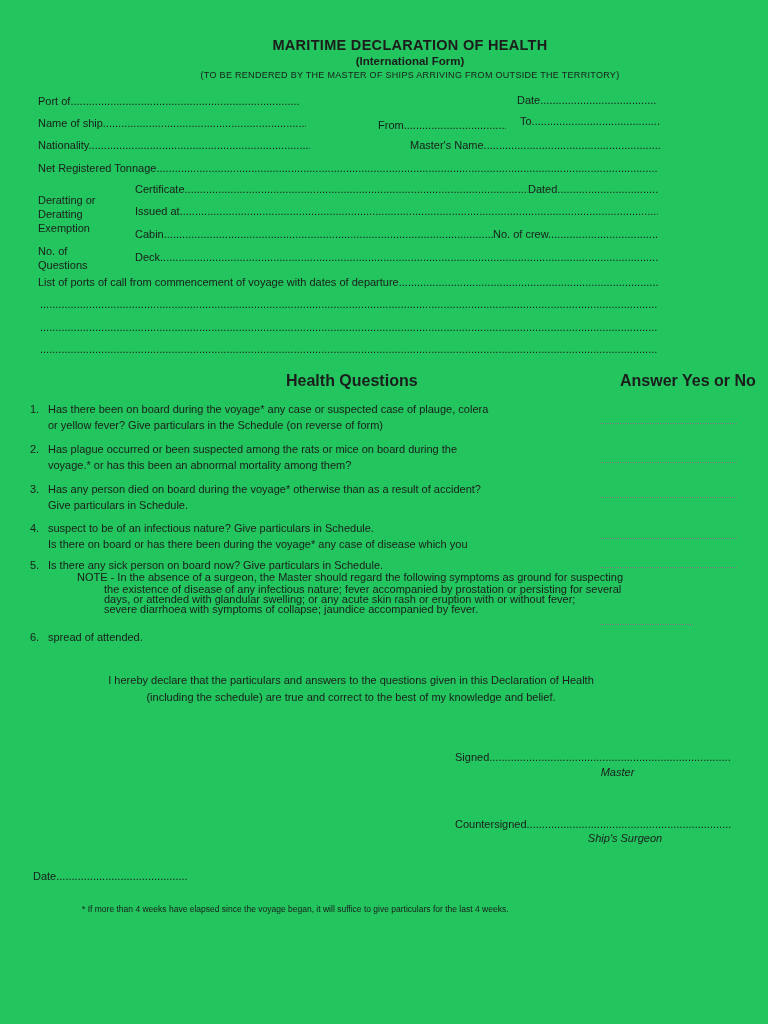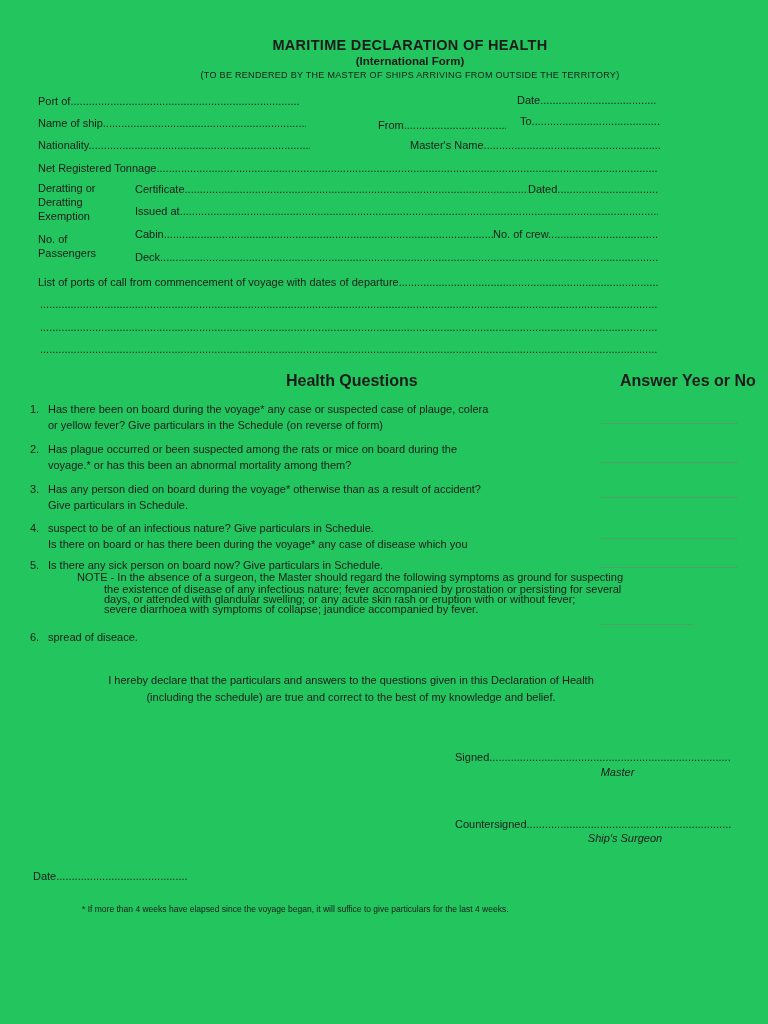--- a/index.html
+++ b/index.html
@@ -9,21 +9,21 @@
     font-family:Liberation Sans, sans-serif; color:#1c1c1c; overflow:hidden;
   }
   .abs { position:absolute; white-space:nowrap; }
   .clip { overflow:hidden; }
   .ctr { text-align:center; }
   .title { font-size:14.5px; font-weight:bold; letter-spacing:.3px; }
   .sub   { font-size:11.5px; font-weight:bold; }
   .inst  { font-size:9px; letter-spacing:.3px; }
   .f     { font-size:11px; }
   .hb    { font-size:16px; font-weight:bold; }
-  .lh14  { line-height:14px; }
+  .lh14  { line-height:14px;margin-top:12px; }
   .q     { font-size:11px; line-height:16px; display:flex; white-space:nowrap; }
   .qnum  { width:18px; flex:none; }
   .note  { font-size:11px; }
   .small { font-size:8.5px; }
   .it    { font-style:italic; }
   .ans   { border-top:1.5px dotted #7d7d7d; height:0; }
   .cert-span { display:inline-block; width:393px; overflow:hidden; white-space:nowrap; vertical-align:bottom; }
   .cabin-span { display:inline-block; width:358px; overflow:hidden; white-space:nowrap; vertical-align:bottom; }
 </style>
 </head>
@@ -50,21 +50,21 @@
   <div class="abs f lh14" style="left:38px;top:181px;">
     <div>Deratting or</div>
     <div>Deratting</div>
     <div>Exemption</div>
   </div>
   <div class="abs f clip" style="left:135px;top:183px;width:523px;"><span class="cert-span">Certificate..........................................................................................................................................</span><span>Dated............................................................</span></div>
   <div class="abs f clip" style="left:135px;top:205px;width:523px;">Issued at......................................................................................................................................................................................</div>
 
   <div class="abs f lh14" style="left:38px;top:232px;">
     <div>No. of</div>
-    <div>Passengers</div>
+    <div>Questions</div>
   </div>
   <div class="abs f clip" style="left:135px;top:228px;width:523px;"><span class="cabin-span">Cabin..........................................................................................................................................</span><span>No. of crew............................................................</span></div>
   <div class="abs f clip" style="left:135px;top:251px;width:523px;">Deck......................................................................................................................................................................................</div>
 
   <div class="abs f clip" style="left:38px;top:276px;width:620px;">List of ports of call from commencement of voyage with dates of departure....................................................................................................</div>
   <div class="abs f clip" style="left:40px;top:298px;width:618px;">............................................................................................................................................................................................................................</div>
   <div class="abs f clip" style="left:40px;top:321px;width:618px;">............................................................................................................................................................................................................................</div>
   <div class="abs f clip" style="left:40px;top:343px;width:618px;">............................................................................................................................................................................................................................</div>
 
   <div class="abs hb" style="left:286px;top:372px;">Health Questions</div>
@@ -110,21 +110,21 @@
   </div>
 
   <div class="abs note" style="left:77px;top:571px;">NOTE - In the absence of a surgeon, the Master should regard the following symptoms as ground for suspecting</div>
   <div class="abs note" style="left:104px;top:583px;">the existence of disease of any infectious nature; fever accompanied by prostation or persisting for several</div>
   <div class="abs note" style="left:104px;top:593px;">days, or attended with glandular swelling; or any acute skin rash or eruption with or without fever;</div>
   <div class="abs note" style="left:104px;top:603px;">severe diarrhoea with symptoms of collapse; jaundice accompanied by fever.</div>
 
   <div class="abs q" style="left:30px;top:629px;">
     <span class="qnum">6.</span>
     <div>
-      <div>spread of diseace.</div>
+      <div>spread of attended.</div>
     </div>
   </div>
 
   <div class="abs ans" style="left:600px;top:423px;width:137px;"></div>
   <div class="abs ans" style="left:600px;top:462px;width:137px;"></div>
   <div class="abs ans" style="left:600px;top:497px;width:137px;"></div>
   <div class="abs ans" style="left:600px;top:538px;width:137px;"></div>
   <div class="abs ans" style="left:600px;top:567px;width:137px;"></div>
   <div class="abs ans" style="left:600px;top:624px;width:93px;"></div>
 

